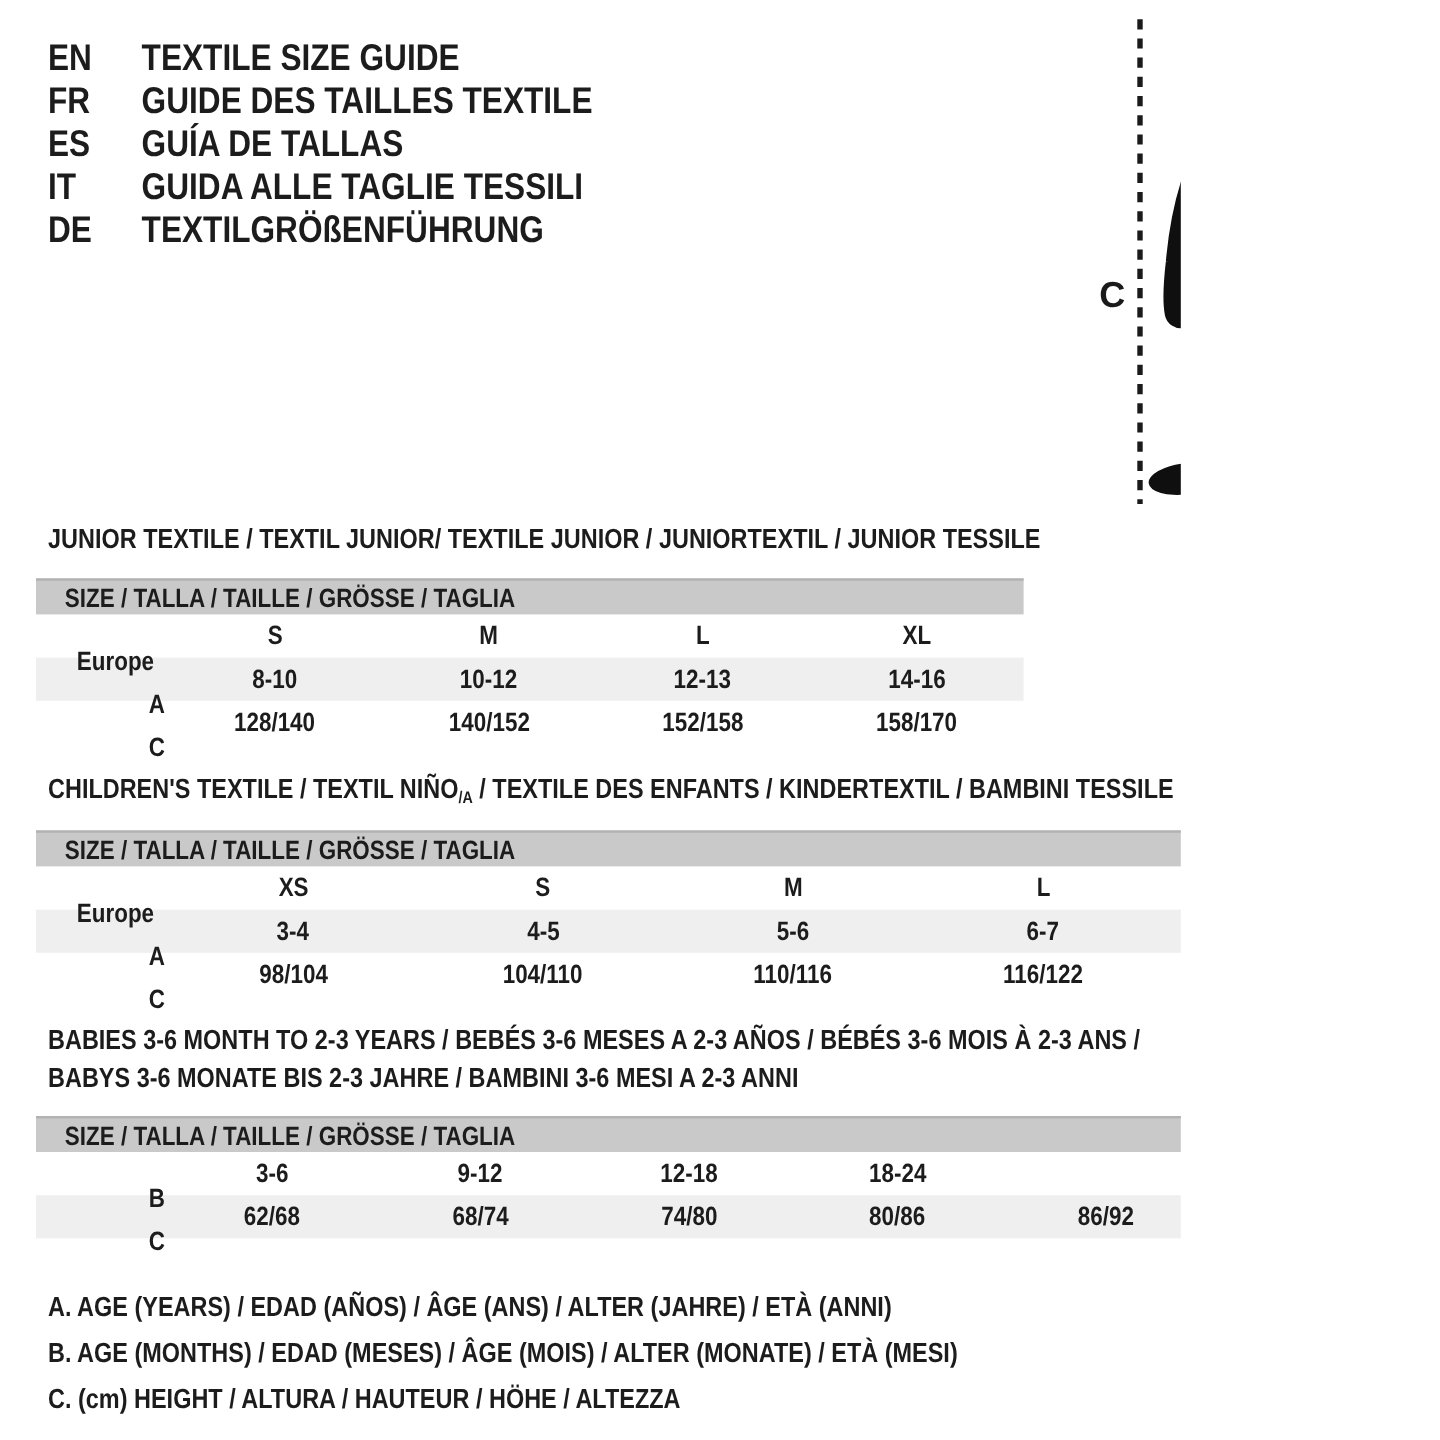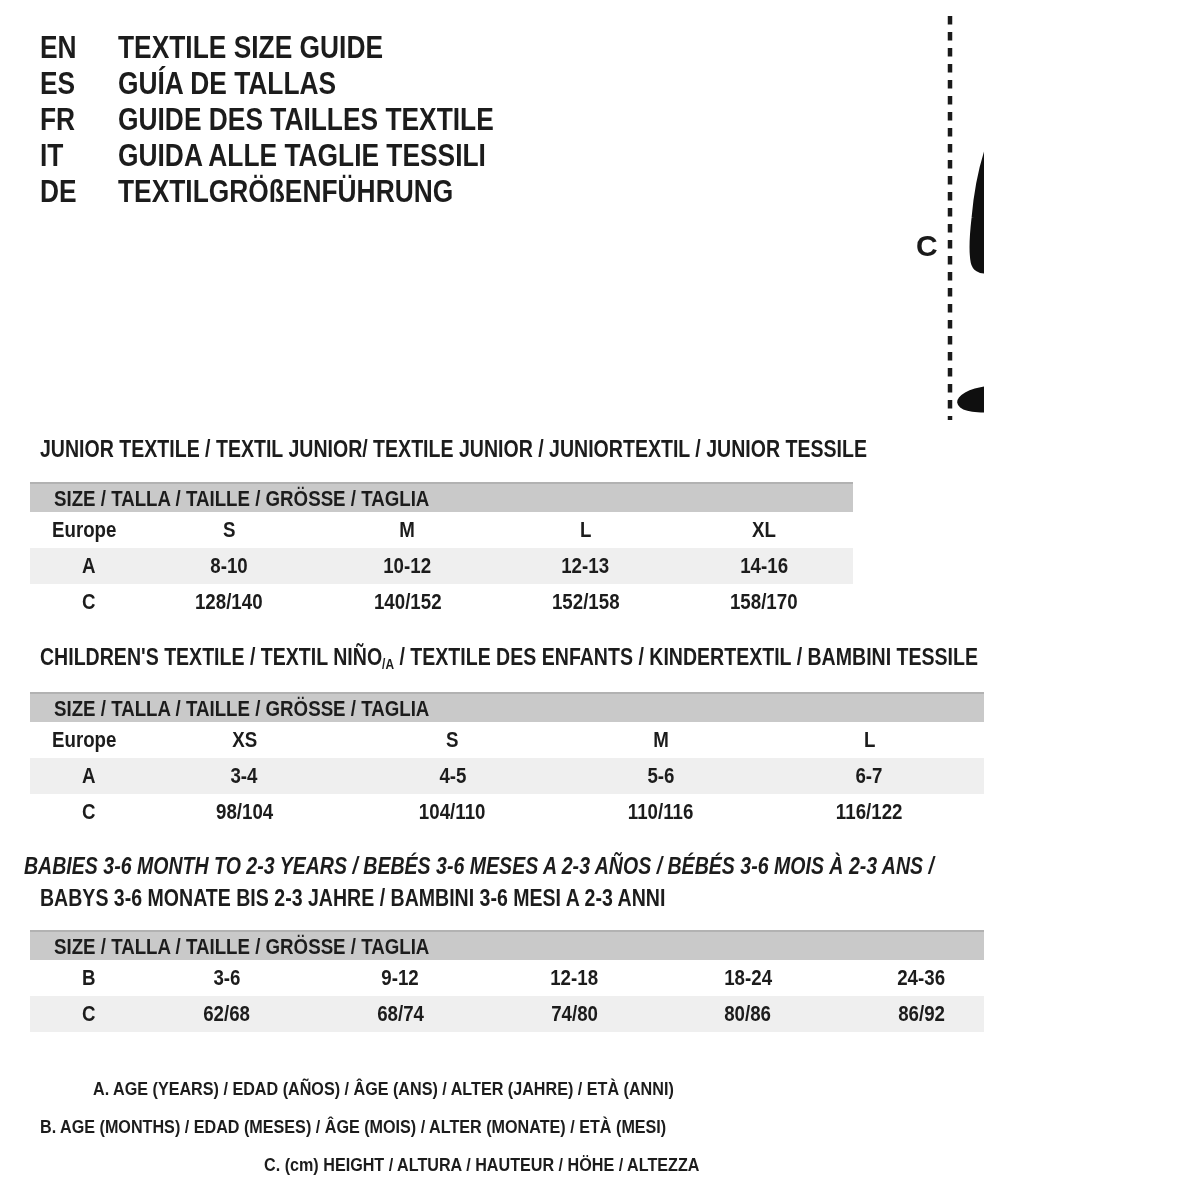--- a/index.html
+++ b/index.html
@@ -27,47 +27,47 @@
   .size-table { position:absolute; left:30px; }
   .size-bar {
     height:30px; line-height:30px; background:#c9c9c9; border-top:2px solid #b2b2b2;
     padding-left:24px; font-size:22px; box-sizing:border-box;
   }
   .trow { display:grid; height:36px; line-height:36px; font-size:22px; }
   .g4 { grid-template-columns:110px repeat(4,1fr); }
   .g5 { grid-template-columns:110px repeat(5,1fr); }
   .g6 { grid-template-columns:110px repeat(6,1fr); }
   .tcell { text-align:center; overflow:visible; }
-  .tcell.label { text-align:center; padding-left:10px; }
+  .tcell.label { text-align:right; padding-left:10px;margin-top:21px; }
   .row-alt { background:#efefef; }
 
   
   .legend-block { left:40px; top:1070px; }
-  .legend-line { font-size:19px; height:38px; line-height:38px;text-align:right; }
+  .legend-line { font-size:23px; height:38px; line-height:38px; }
 
   
   .figure-wrap { left:898px; top:12px; width:272px; height:412px; }
 </style>
 </head>
 <body>
 
 <div class="page">
 
   <div class="abs lang-block">
     <div class="lang-row">
       <div class="lang-code"><span class="sx">EN</span></div>
       <div><span class="sx">TEXTILE SIZE GUIDE</span></div>
     </div>
     <div class="lang-row">
+      <div class="lang-code"><span class="sx">FR</span></div>
+      <div><span class="sx">GUIDE DES TAILLES TEXTILE</span></div>
+    </div>
+    <div class="lang-row">
       <div class="lang-code"><span class="sx">ES</span></div>
       <div><span class="sx">GUÍA DE TALLAS</span></div>
-    </div>
-    <div class="lang-row">
-      <div class="lang-code"><span class="sx">FR</span></div>
-      <div><span class="sx">GUIDE DES TAILLES TEXTILE</span></div>
     </div>
     <div class="lang-row">
       <div class="lang-code"><span class="sx">IT</span></div>
       <div><span class="sx">GUIDA ALLE TAGLIE TESSILI</span></div>
     </div>
     <div class="lang-row">
       <div class="lang-code"><span class="sx">DE</span></div>
       <div><span class="sx">TEXTILGRÖßENFÜHRUNG</span></div>
     </div>
   </div>
@@ -144,35 +144,34 @@
     <div class="trow g5">
       <div class="tcell label"><span class="sx">C</span></div>
       <div class="tcell"><span class="sxc">98/104</span></div>
       <div class="tcell"><span class="sxc">104/110</span></div>
       <div class="tcell"><span class="sxc">110/116</span></div>
       <div class="tcell"><span class="sxc">116/122</span></div>
       <div class="tcell"><span class="sxc">122/128</span></div>
     </div>
   </div>
 
-  <div class="abs section-title" style="left:24px; top:853px;font-style:italic;">
+  <div class="abs section-title" style="left:40px; top:853px;">
     <span class="sx">BABIES 3-6 MONTH TO 2-3 YEARS / BEBÉS 3-6 MESES A 2-3 AÑOS / BÉBÉS 3-6 MOIS À 2-3 ANS /</span>
   </div>
   <div class="abs section-title" style="left:40px; top:885px;">
     <span class="sx">BABYS 3-6 MONATE BIS 2-3 JAHRE / BAMBINI 3-6 MESI A 2-3 ANNI</span>
   </div>
   <div class="size-table" style="top:930px; width:1152px;">
     <div class="size-bar"><span class="sx">SIZE / TALLA / TAILLE / GRÖSSE / TAGLIA</span></div>
     <div class="trow g6">
       <div class="tcell label"><span class="sx">B</span></div>
       <div class="tcell"><span class="sxc">3-6</span></div>
       <div class="tcell"><span class="sxc">9-12</span></div>
       <div class="tcell"><span class="sxc">12-18</span></div>
       <div class="tcell"><span class="sxc">18-24</span></div>
-      <div class="tcell"><span class="sxc">24-36</span></div>
     </div>
     <div class="trow g6 row-alt">
       <div class="tcell label"><span class="sx">C</span></div>
       <div class="tcell"><span class="sxc">62/68</span></div>
       <div class="tcell"><span class="sxc">68/74</span></div>
       <div class="tcell"><span class="sxc">74/80</span></div>
       <div class="tcell"><span class="sxc">80/86</span></div>
       <div class="tcell"><span class="sxc">86/92</span></div>
       <div class="tcell"><span class="sxc">92/98</span></div>
     </div>

